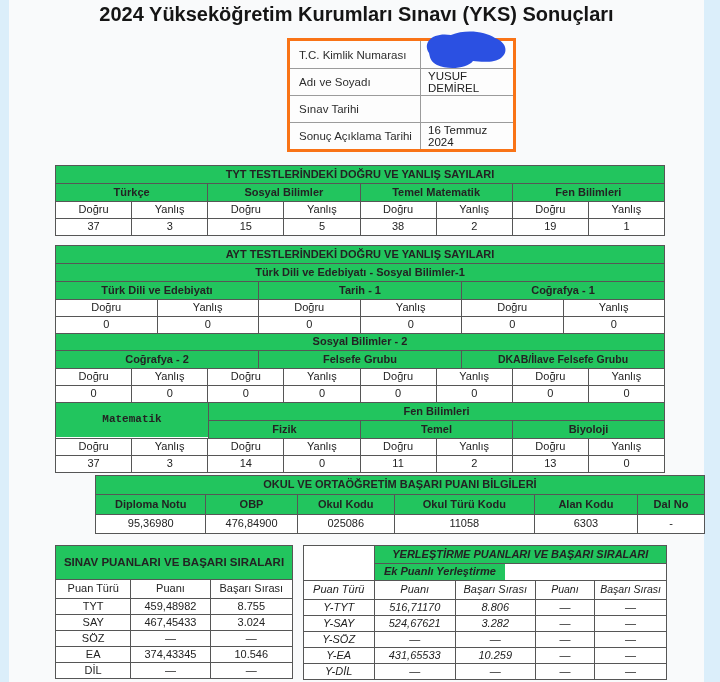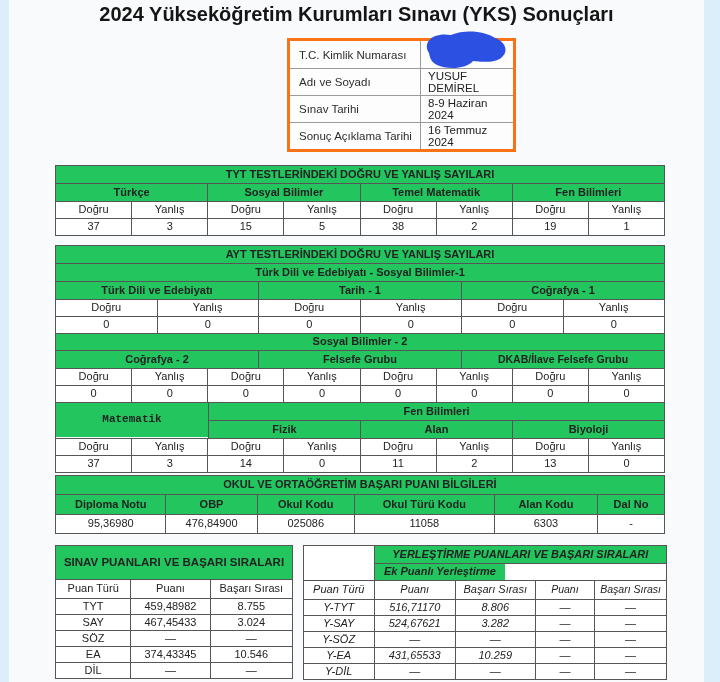--- a/index.html
+++ b/index.html
@@ -32,21 +32,21 @@
   .colwrap { border-left:1px solid #565656; }
   .colwrap > .trow:first-child { border-top:none; }
   .colwrap > .trow > .c:first-child { border-left:none; }
 
   .h17 { height:17px; } .h16 { height:16px; } .h18 { height:18px; }
   .h19 { height:19px; } .h15 { height:15px; } .h33 { height:33px; } .h34 { height:34px; }
   .f1 { flex:1; }
 
   .tbl-tyt  { top:165px; }
   .tbl-ayt  { top:245px; }
-  .tbl-okul { top:475px; }
+  .tbl-okul { top:475px;margin-left:40px; }
   .tbl-sinav { top:545px; left:55px; width:238px; }
   .tbl-yerl  { top:545px; left:303px; width:364px;font-style:italic; }
   .sm { font-size:10.5px; }
 </style>
 </head>
 <body>
 
 <div class="page">
   <div class="strip strip-left"></div>
   <div class="strip strip-right"></div>
@@ -57,21 +57,20 @@
     <div class="irow">
       <div class="ilabel">T.C. Kimlik Numarası</div>
       <div class="ivalue"></div>
     </div>
     <div class="irow">
       <div class="ilabel">Adı ve Soyadı</div>
       <div class="ivalue">YUSUF DEMİREL</div>
     </div>
     <div class="irow">
       <div class="ilabel">Sınav Tarihi</div>
-      <div class="ivalue">8-9 Haziran 2024</div>
     </div>
     <div class="irow">
       <div class="ilabel">Sonuç Açıklama Tarihi</div>
       <div class="ivalue">16 Temmuz 2024</div>
     </div>
   </div>
   <svg class="scribble" viewBox="0 0 96 45">
     <path d="M14 25 C7 14 18 4 36 7 C50 1 70 3 80 10 C91 14 94 24 86 30 C80 35 66 34 58 33 C52 41 32 42 22 37 C16 34 15 30 14 25 Z" fill="#2b50e2"></path>
   </svg>
 
@@ -164,21 +163,21 @@
       <div class="c h16 f1">0</div>
     </div>
     <div class="trow">
       <div class="c hd h34" style="width:25%;font-family:Liberation Mono, monospace;">Matematik</div>
       <div class="colwrap" style="width:75%;">
         <div class="trow">
           <div class="c hd h17 f1">Fen Bilimleri</div>
         </div>
         <div class="trow">
           <div class="c hd h17 f1">Fizik</div>
-          <div class="c hd h17 f1">Alan</div>
+          <div class="c hd h17 f1">Temel</div>
           <div class="c hd h17 f1">Biyoloji</div>
         </div>
       </div>
     </div>
     <div class="trow">
       <div class="c h16 f1">Doğru</div>
       <div class="c h16 f1">Yanlış</div>
       <div class="c h16 f1">Doğru</div>
       <div class="c h16 f1">Yanlış</div>
       <div class="c h16 f1">Doğru</div>

